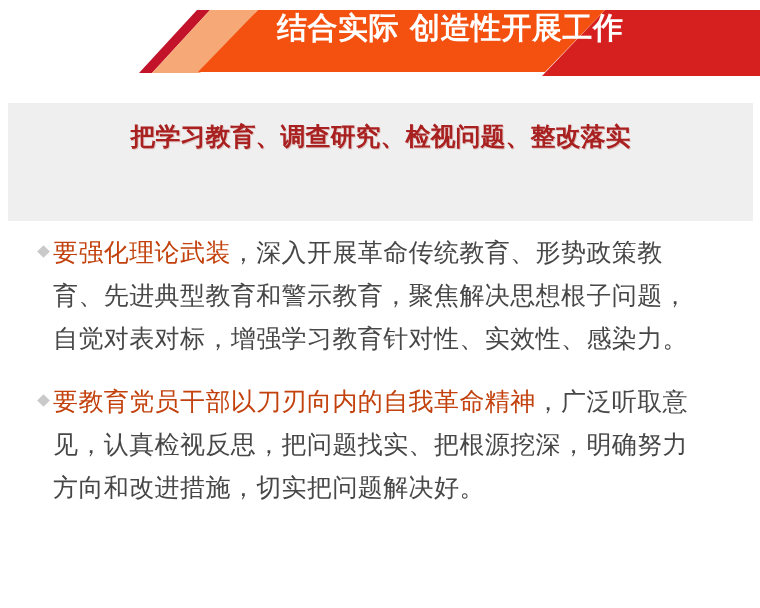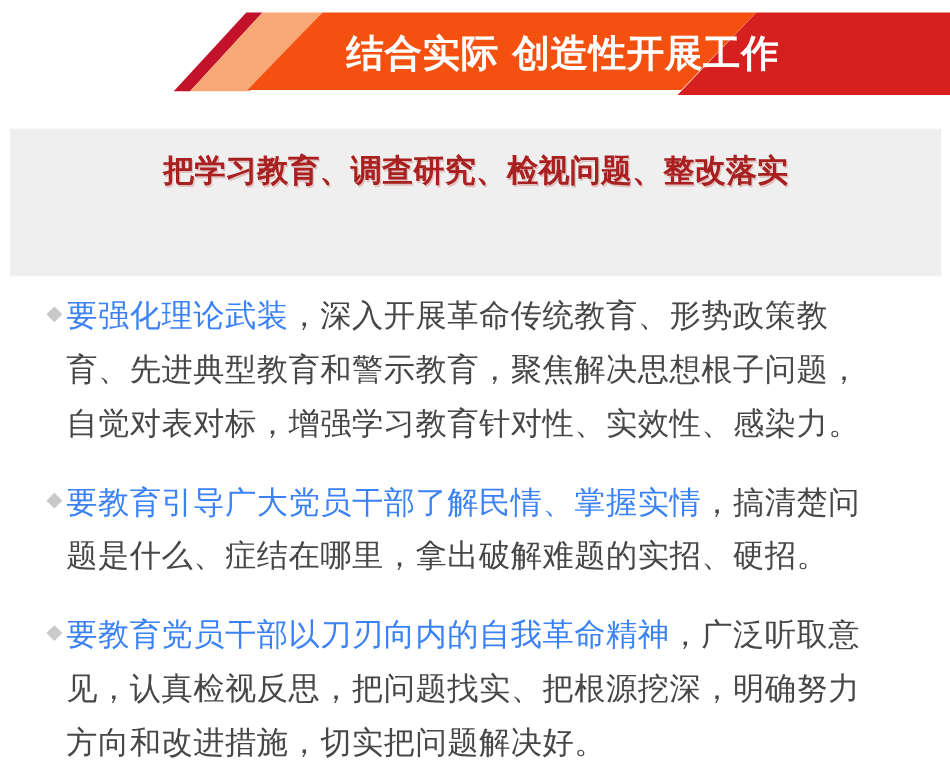--- a/index.html
+++ b/index.html
@@ -5,21 +5,21 @@
   html,body { margin:0; padding:0; }
   .page {
     position:relative; width:760px; height:608px;
     background:#ffffff; overflow:hidden;
     font-family:"DejaVu Sans", sans-serif;
   }
 
   
   .banner { position:absolute; top:0; left:0; width:760px; height:90px; }
   .banner-title {
-    position:absolute; left:277px; top:28px;
+    position:absolute; left:277px; top:12px;
     color:#ffffff; font-family:"DejaVu Serif", serif;
     font-weight:bold; font-size:30px; line-height:32px;
     white-space:nowrap; letter-spacing:0.5px;
   }
 
   
   .subheader {
     position:absolute; left:8px; top:103px; width:745px; height:118px;
     background:#F0EFEF; box-sizing:border-box; padding-top:15px;
     text-align:center;
@@ -34,21 +34,21 @@
     position:relative; box-sizing:border-box;
     padding:0 47px 0 53px; margin-bottom:20px;
     font-size:25px; line-height:43px; letter-spacing:0.4px;
     color:#474747; text-align:left;
   }
   .diamond {
     position:absolute; left:39px; top:16px;
     width:9px; height:9px; background:#C9C9C9;
     transform:rotate(45deg);
   }
-  .hl { color:#3b82f6; }
+  .hl { color:#c2410c; }
 </style>
 </head>
 <body>
 
 <div class="page">
 
   <div class="banner">
     <svg width="760" height="90" viewBox="0 0 760 90">
       <polygon points="605,10 760,10 760,76 542,76" fill="#D6201F"></polygon>
       <polygon points="197,10 210,10 152,73 139,73" fill="#C3132B"></polygon>
@@ -62,24 +62,20 @@
     <div>把学习教育、调查研究、检视问题、整改落实</div>
   </div>
 
   <div class="bullets">
 
     <div class="bullet">
       <span class="diamond"></span>
       <span class="hl">要强化理论武装</span><span>，深入开展革命传统教育、形势政策教育、先进典型教育和警示教育，聚焦解决思想根子问题，自觉对表对标，增强学习教育针对性、实效性、感染力。</span>
     </div>
 
-    <div class="bullet">
-      <span class="diamond"></span>
-      <span class="hl">要教育引导广大党员干部了解民情、掌握实情</span><span>，搞清楚问题是什么、症结在哪里，拿出破解难题的实招、硬招。</span>
-    </div>
 
     <div class="bullet">
       <span class="diamond"></span>
       <span class="hl">要教育党员干部以刀刃向内的自我革命精神</span><span>，广泛听取意见，认真检视反思，把问题找实、把根源挖深，明确努力方向和改进措施，切实把问题解决好。</span>
     </div>
 
   </div>
 </div>
 
 </body></html>

